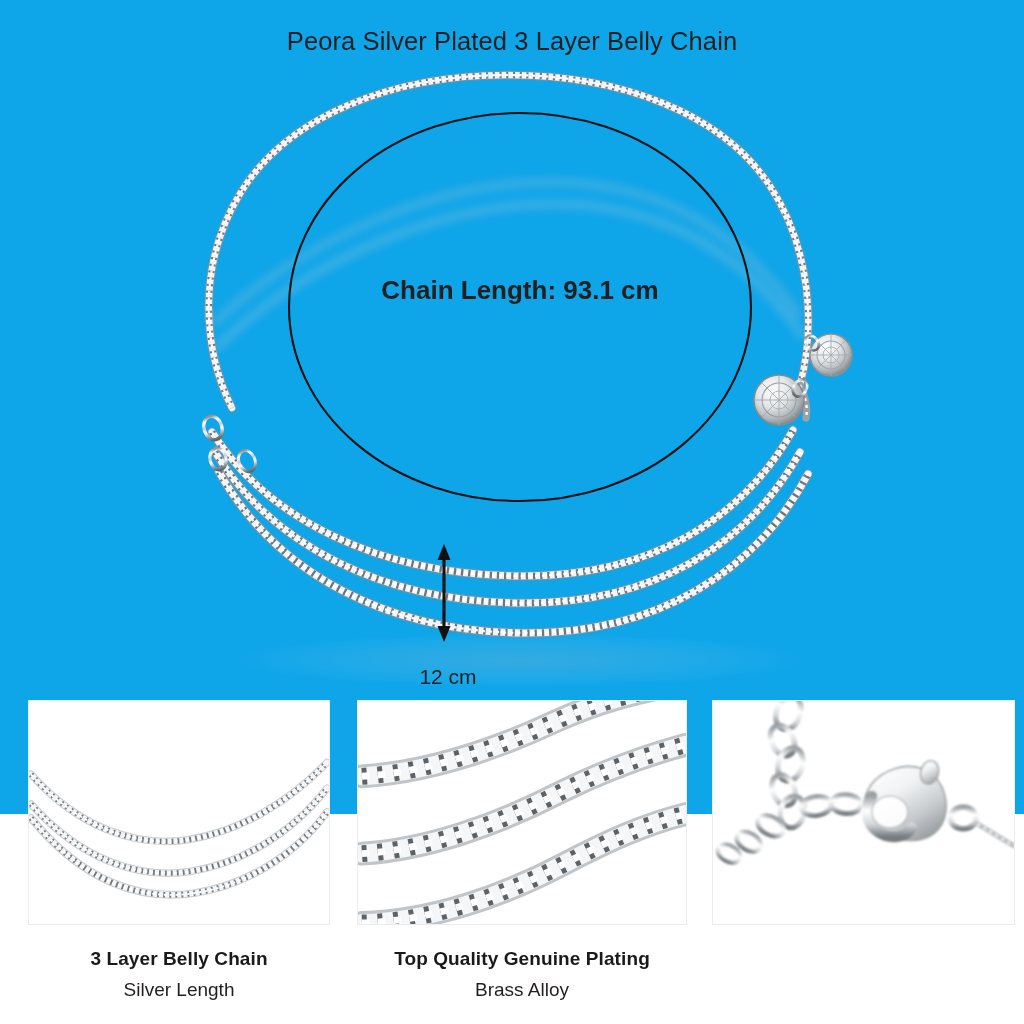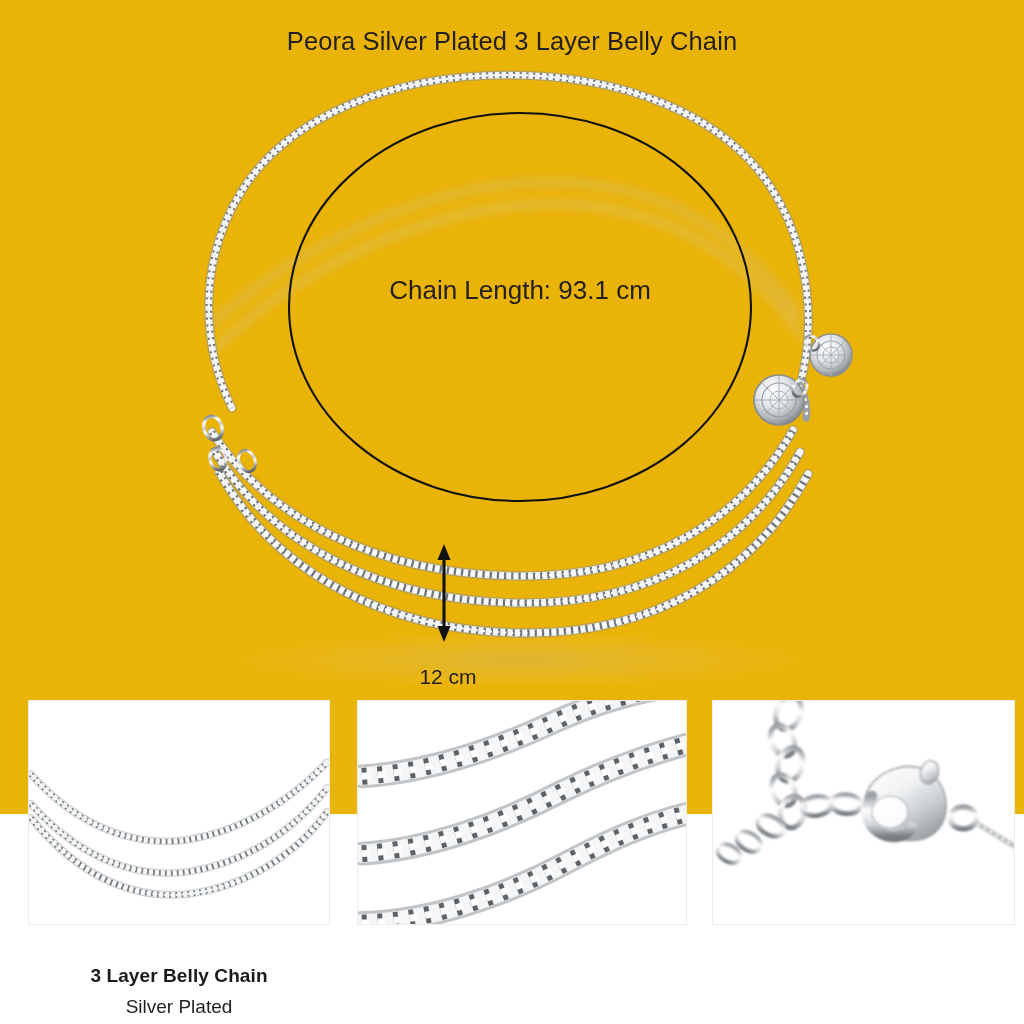--- a/index.html
+++ b/index.html
@@ -12,21 +12,21 @@
     height: 1024px;
     font-family: "Liberation Sans", sans-serif;
     color: #231f20;
     overflow: hidden;
     position: relative;
   }
   #stage {
     position: relative;
     width: 1024px;
     height: 814px;
-    background: #eab308;
+    background: #0ea5e9;
   }
 
   
   .title {
     position: absolute;
     left: 0;
     top: 27px;
     width: 1024px;
     text-align: center;
     font-size: 25.5px;
@@ -46,21 +46,21 @@
   }
   #hero svg { display: block; }
 
   .chain-length-label {
     position: absolute;
     left: 310px;
     top: 275px;
     width: 420px;
     text-align: center;
     font-size: 26px;
-    font-weight: 400;
+    font-weight: 700;
     color: #231f20;
     white-space: nowrap;
   }
   .drop-label {
     position: absolute;
     left: 393px;
     top: 642px;
     width: 110px;
     text-align: center;
     font-size: 21px;
@@ -92,21 +92,21 @@
     width: 100%;
     height: 225px;
     background: #ffffff;
     border: 1px solid #ececed;
     box-sizing: border-box;
     overflow: hidden;
   }
   .panel-img svg { display: block; width: 100%; height: 100%; }
 
   .panel-caption {
-    margin-top: 40px;
+    margin-top: 23px;
     text-align: center;
   }
   .panel-title {
     font-size: 19px;
     font-weight: bold;
     color: #1a1a1a;
     letter-spacing: 0.1px;
     white-space: nowrap;
   }
   .panel-sub {
@@ -304,21 +304,21 @@
           <g>
             <path d="M 2,118 C 54,182 112,202 166,194 C 218,186 268,156 300,112" fill="none" stroke="#949a9e" stroke-width="7.8" stroke-linecap="round" opacity="0.5"></path>
             <path d="M 2,118 C 54,182 112,202 166,194 C 218,186 268,156 300,112" fill="none" stroke="#f3f5f6" stroke-width="5.8" stroke-linecap="round"></path>
             <path d="M 2,118 C 54,182 112,202 166,194 C 218,186 268,156 300,112" fill="none" stroke="#747a7f" stroke-width="5.6" stroke-dasharray="1.9 4.2" filter="url(#p1s)"></path>
             <path d="M 2,118 C 54,182 112,202 166,194 C 218,186 268,156 300,112" fill="none" stroke="#ffffff" stroke-width="1.9" stroke-dasharray="2.6 3.3"></path>
           </g>
         </svg>
       </div>
       <div class="panel-caption">
         <div class="panel-title">3 Layer Belly Chain</div>
-        <div class="panel-sub">Silver Plated</div>
+        <div class="panel-sub">Silver Length</div>
       </div>
     </div>
 
     <div class="panel panel-2">
       <div class="panel-img">
         <svg viewBox="0 0 330 225" preserveAspectRatio="none" xmlns="http://www.w3.org/2000/svg">
           <defs>
             <linearGradient id="p2m" x1="0" y1="0" x2="0" y2="1">
               <stop offset="0%" stop-color="#787e82"></stop>
               <stop offset="20%" stop-color="#ffffff"></stop>
@@ -343,20 +343,24 @@
             <path d="M 4,154 C 70,150 142,124 204,92 C 248,70 286,56 330,44" fill="none" stroke="#5c6266" stroke-width="17" stroke-dasharray="5 11" filter="url(#p2s)"></path>
             <path d="M 4,154 C 70,150 142,124 204,92 C 248,70 286,56 330,44" fill="none" stroke="#ffffff" stroke-width="7" stroke-dasharray="7.5 8.5"></path>
           </g>
           <g>
             <path d="M 4,224 C 72,222 144,198 208,164 C 254,140 290,124 330,114" fill="none" stroke="#7f858a" stroke-width="24" stroke-linecap="round" opacity="0.48"></path>
             <path d="M 4,224 C 72,222 144,198 208,164 C 254,140 290,124 330,114" fill="none" stroke="#f4f6f7" stroke-width="18" stroke-linecap="round"></path>
             <path d="M 4,224 C 72,222 144,198 208,164 C 254,140 290,124 330,114" fill="none" stroke="#5c6266" stroke-width="17" stroke-dasharray="5 11" filter="url(#p2s)"></path>
             <path d="M 4,224 C 72,222 144,198 208,164 C 254,140 290,124 330,114" fill="none" stroke="#ffffff" stroke-width="7" stroke-dasharray="7.5 8.5"></path>
           </g>
         </svg>
+      </div>
+      <div class="panel-caption">
+        <div class="panel-title">Top Quality Genuine Plating</div>
+        <div class="panel-sub">Brass Alloy</div>
       </div>
     </div>
 
     <div class="panel panel-3">
       <div class="panel-img">
         <svg viewBox="0 0 303 225" preserveAspectRatio="none" xmlns="http://www.w3.org/2000/svg">
           <defs>
             <linearGradient id="p3body" x1="0.15" y1="0" x2="0.85" y2="1">
               <stop offset="0%" stop-color="#ffffff"></stop>
               <stop offset="35%" stop-color="#f0f2f3"></stop>

